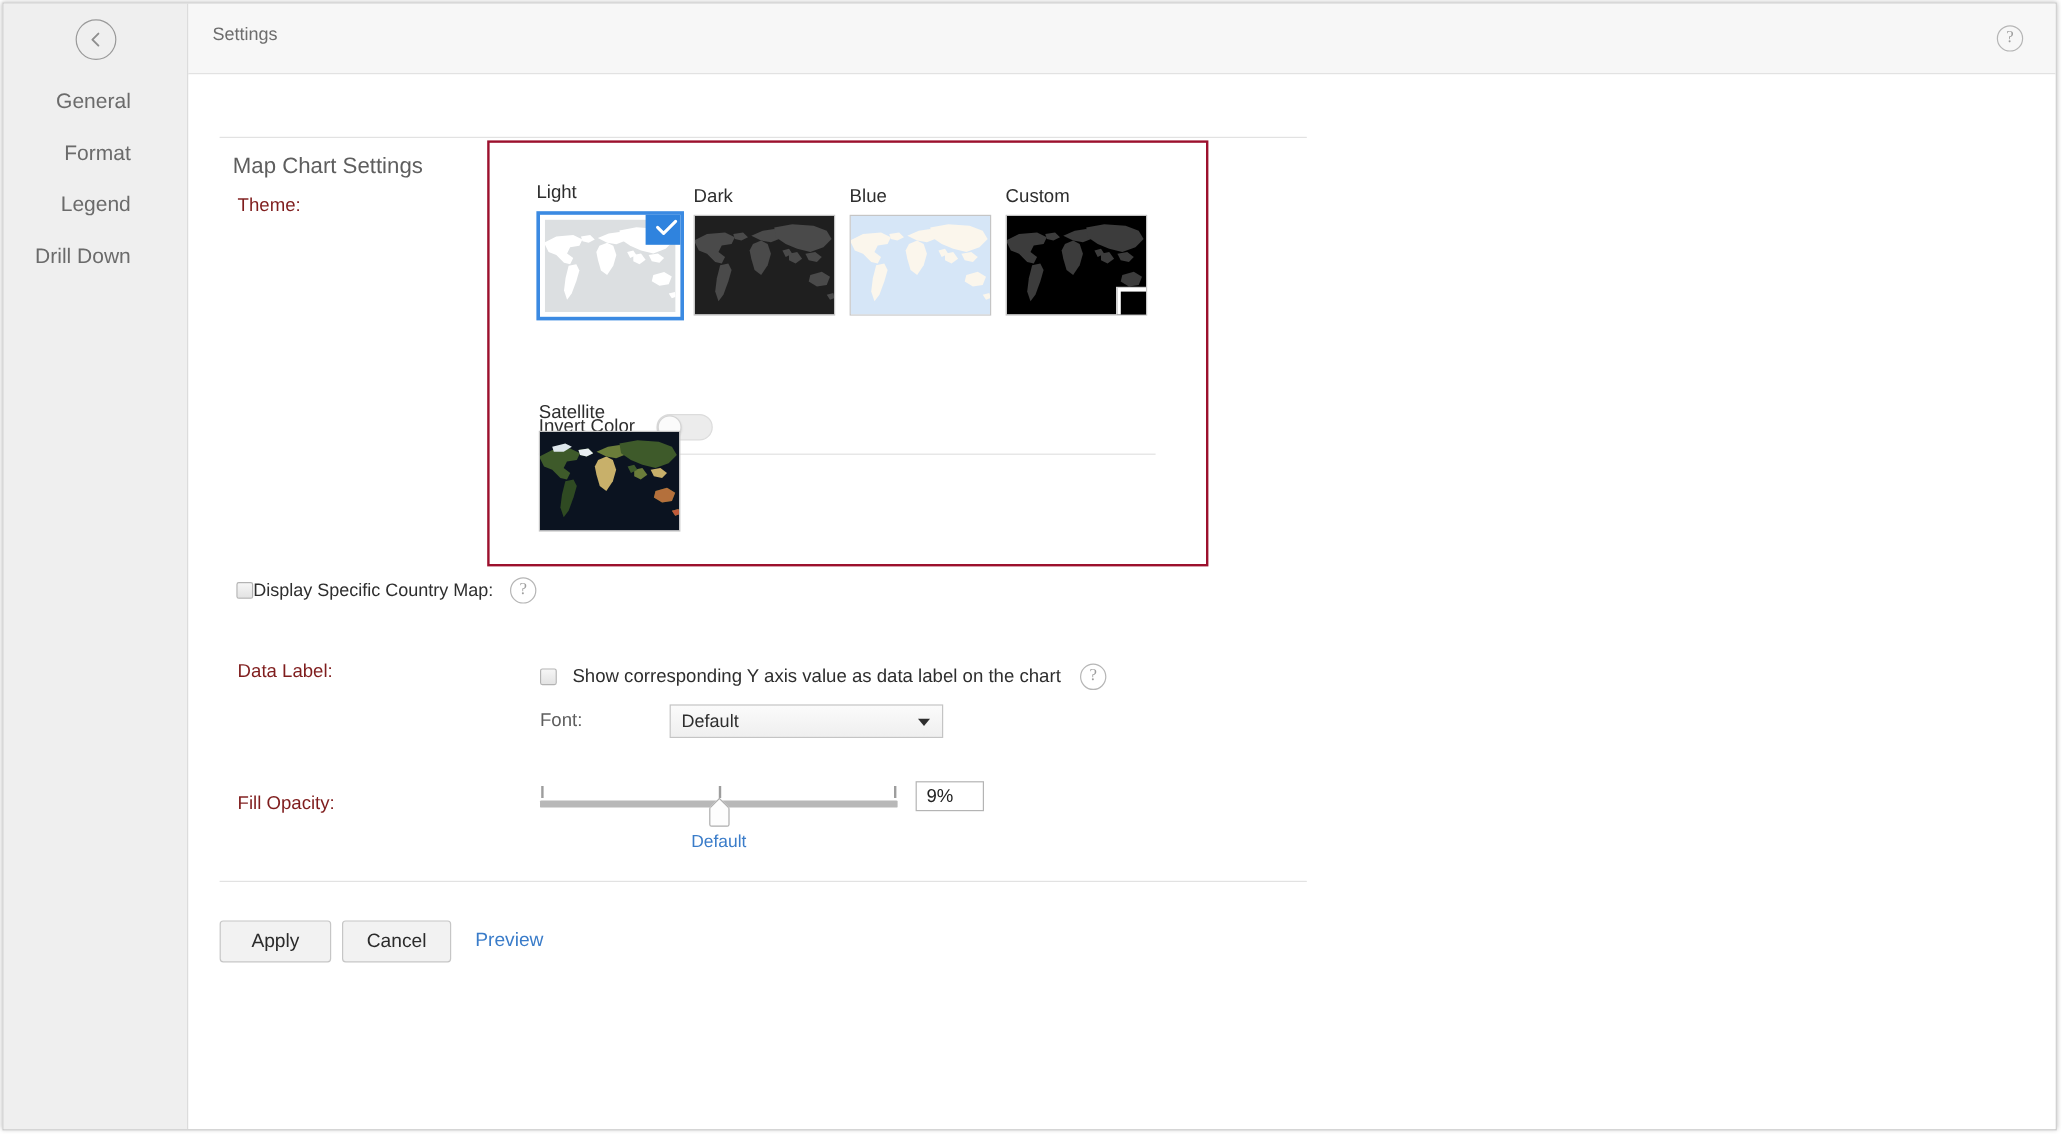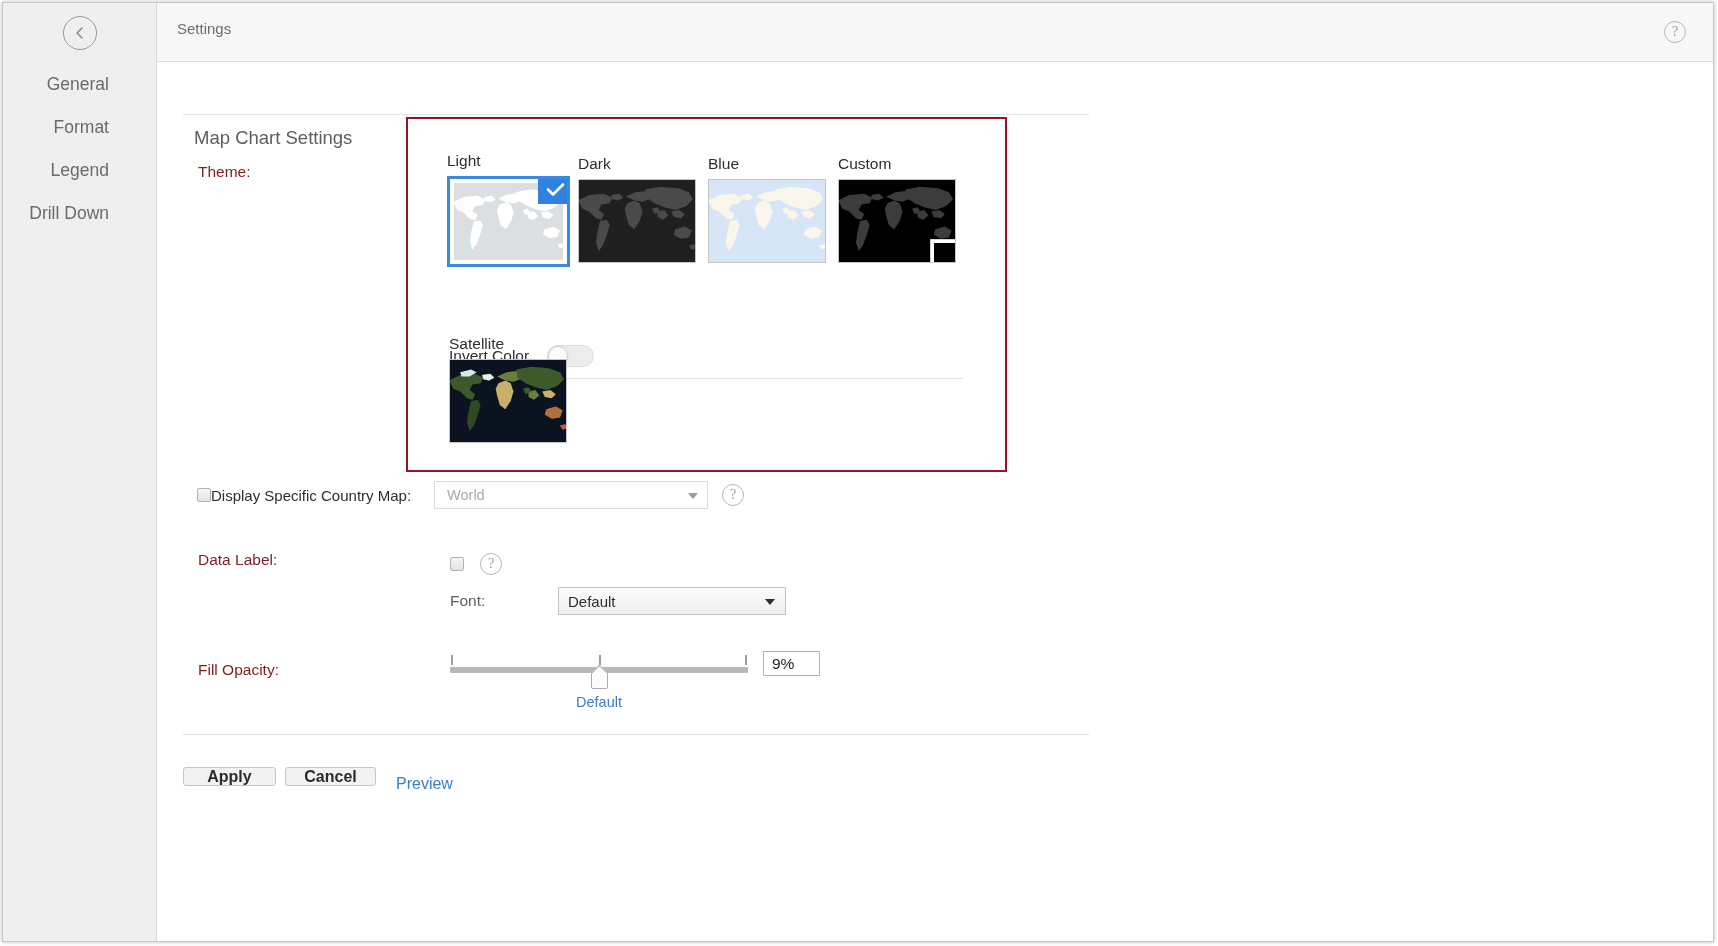--- a/index.html
+++ b/index.html
@@ -460,32 +460,31 @@
   .footer-rule {
     position: absolute;
     left: 26px;
     top: 672px;
     width: 906px;
     height: 1px;
     background: #e2e2e2;
   }
   .btn {
     position: absolute;
-    height: 19px;
+    height: 35px;
     border: 1px solid #c6c6c6;
     background: #f2f2f2;
     border-radius: 3px;
     font-size: 16px;
     color: #2b2b2b;
     cursor: pointer;
     display: flex;
     align-items: center;
     justify-content: center;
     box-sizing: border-box;
-    font-weight: bold;
   }
   .btn-apply { left: 26px; top: 705px; width: 93px; }
   .btn-cancel { left: 128px; top: 705px; width: 91px; }
   .link-preview {
     position: absolute;
     left: 239px;
     top: 713px;
     font-size: 16px;
     color: #3a7cc9;
     cursor: pointer;
@@ -650,31 +649,28 @@
                 <path d="M156,72 L170,68 L180,74 L176,84 L164,86 L154,80 Z" fill="#b4703c"></path>
                 <path d="M176,96 L184,94 L186,100 L180,102 Z" fill="#c05a3a"></path>
               </svg>
             </div>
         </div>
       </div>
 
       <div class="country-row">
         <span class="cbox"></span>
         <span class="country-label">Display Specific Country Map:</span>
-        <span class="country-select">
-          <span class="sel-text">World</span>
-          <span class="caret"></span>
-        </span>
         <span class="help-circle help-inline">?</span>
       </div>
 
       <div class="row-label datalabel-label">Data Label:</div>
 
       <div class="datalabel-cb-row">
         <span class="cbox"></span>
+        <span class="datalabel-text">Show corresponding Y axis value as data label on the chart</span>
         <span class="help-circle" style="margin-left:16px;">?</span>
       </div>
 
       <div class="font-row">
         <span class="font-label">Font:</span>
         <span class="font-select">
           <span class="sel-text">Default</span>
           <span class="caret"></span>
         </span>
       </div>

